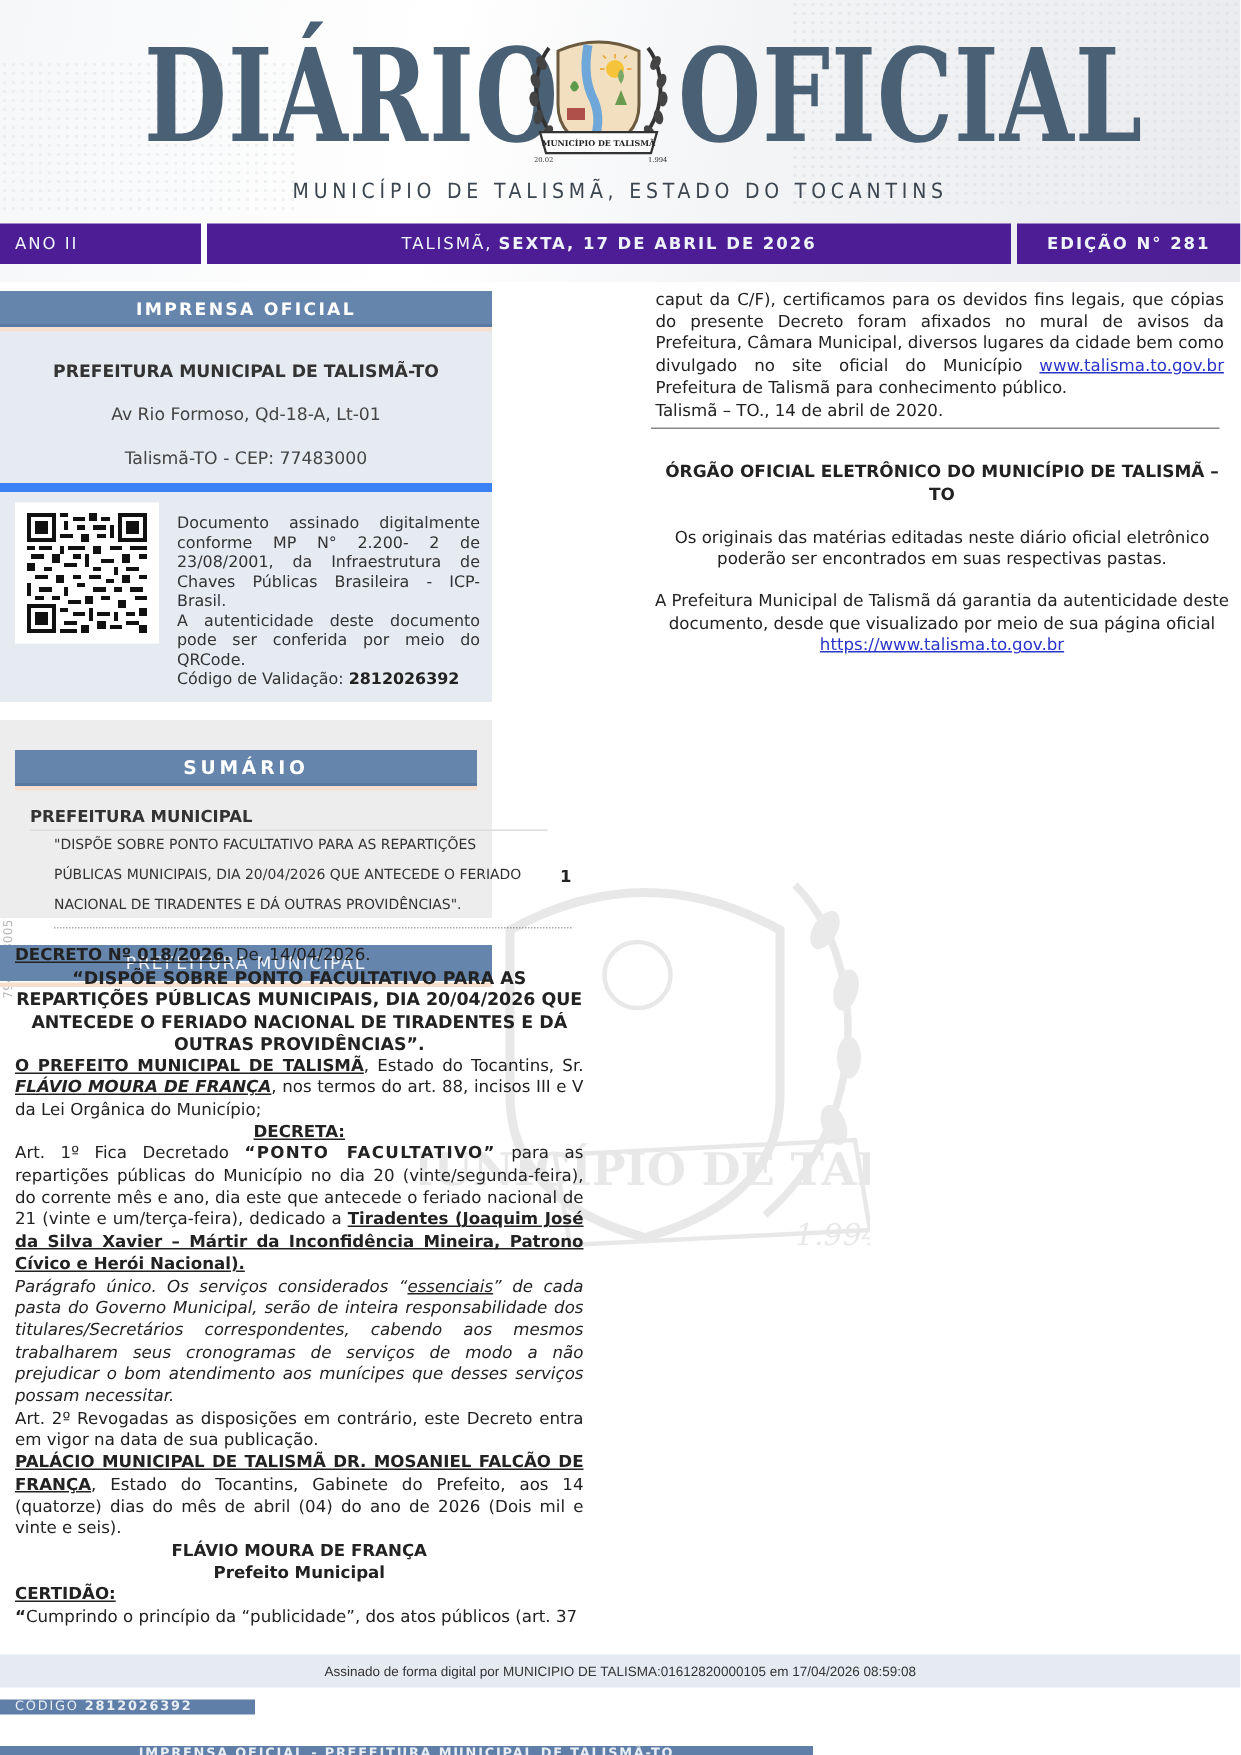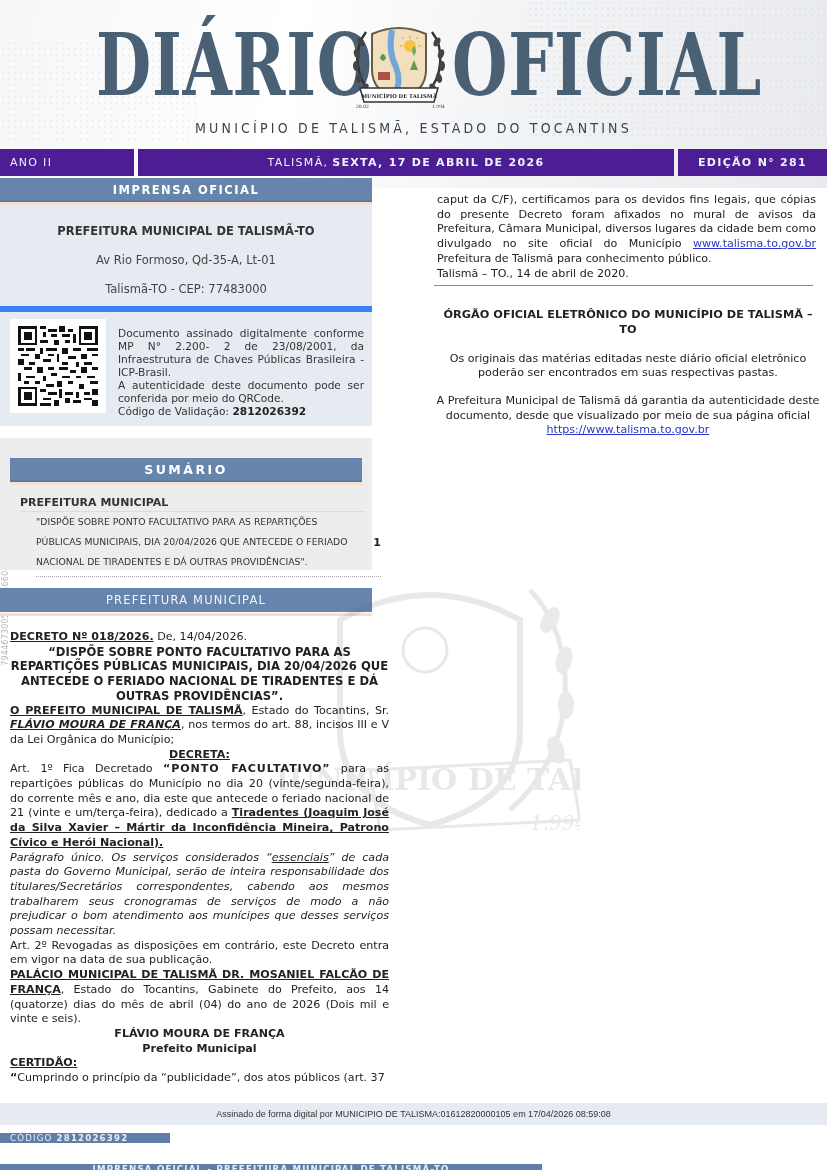--- a/index.html
+++ b/index.html
@@ -23,21 +23,21 @@
 
     
     .topbar { position: absolute; top: 149px; left: 0; width: 827px; height: 27px; display: flex; gap: 4px; }
     .topbar .cell { background: #4c1d95; color: #eef3f9; height: 27px; display: flex; align-items: center; font-size: 11px; letter-spacing: 1.3px; }
     .tb-ano { width: 134px; padding-left: 10px; }
     .tb-date { width: 536px; justify-content: center; }
     .tb-date b { font-weight: bold; margin-left: 4px; }
     .tb-ed { flex: 1; justify-content: center; font-weight: bold; font-size: 12px; }
 
     
-    .leftcol { position: absolute; left: 0; top: 178px; width: 372px; }
+    .leftcol { position: absolute; left: 0; top: 194px; width: 328px; }
     .section-bar { background: #6585ad; color: #fff; text-align: center; font-weight: bold; font-size: 11.5px;
       letter-spacing: 1.5px; height: 24px; line-height: 24px; border-bottom: 2px solid #5a7aa3; position: relative; }
     .section-bar::after { content: ""; position: absolute; left: 0; right: 0; bottom: -5px; height: 3px; background: #f7dfcf; }
     .imprensa-box { background: #e6ebf2; }
     .imp-info { text-align: center; padding-top: 22px; padding-bottom: 10px; border-bottom: 6px solid #3b82f6; }
     .imp-info .org { font-weight: bold; font-size: 11.5px; color: #333; margin-bottom: 15px; }
     .imp-info .addr { font-size: 11.5px; color: #444; margin-bottom: 15px; }
     .imp-info .cep { font-size: 11.5px; color: #444; }
     .qr-row { display: flex; padding: 7px 8px 8px 10px; gap: 12px; align-items: flex-start; }
     .qr { width: 96px; height: 94px; background: #fff; padding: 7px; flex-shrink: 0; }
@@ -151,21 +151,21 @@
   <div class="cell tb-ed">EDIÇÃO N° 281</div>
 </div>
 
 <div class="sidecode">79446730057897466082</div>
 
 <div class="leftcol">
   <div class="imprensa-box">
     <div class="section-bar">IMPRENSA OFICIAL</div>
     <div class="imp-info">
       <div class="org">PREFEITURA MUNICIPAL DE TALISMÃ-TO</div>
-      <div class="addr">Av Rio Formoso, Qd-35-A, Lt-01</div>
+      <div class="addr">Av Rio Formoso, Qd-18-A, Lt-01</div>
       <div class="cep">Talismã-TO - CEP: 77483000</div>
     </div>
     <div class="qr-row">
       <div class="qr">
         <svg viewBox="0 0 29 29" shape-rendering="crispEdges">
           <rect width="29" height="29" fill="#fff"></rect>
           <g fill="#111">
             <path d="M0 0h7v7h-7z M1 1v5h5v-5z M2 2h3v3h-3z"></path>
             <path d="M22 0h7v7h-7z M23 1v5h5v-5z M24 2h3v3h-3z"></path>
             <path d="M0 22h7v7h-7z M1 23v5h5v-5z M2 24h3v3h-3z"></path>

